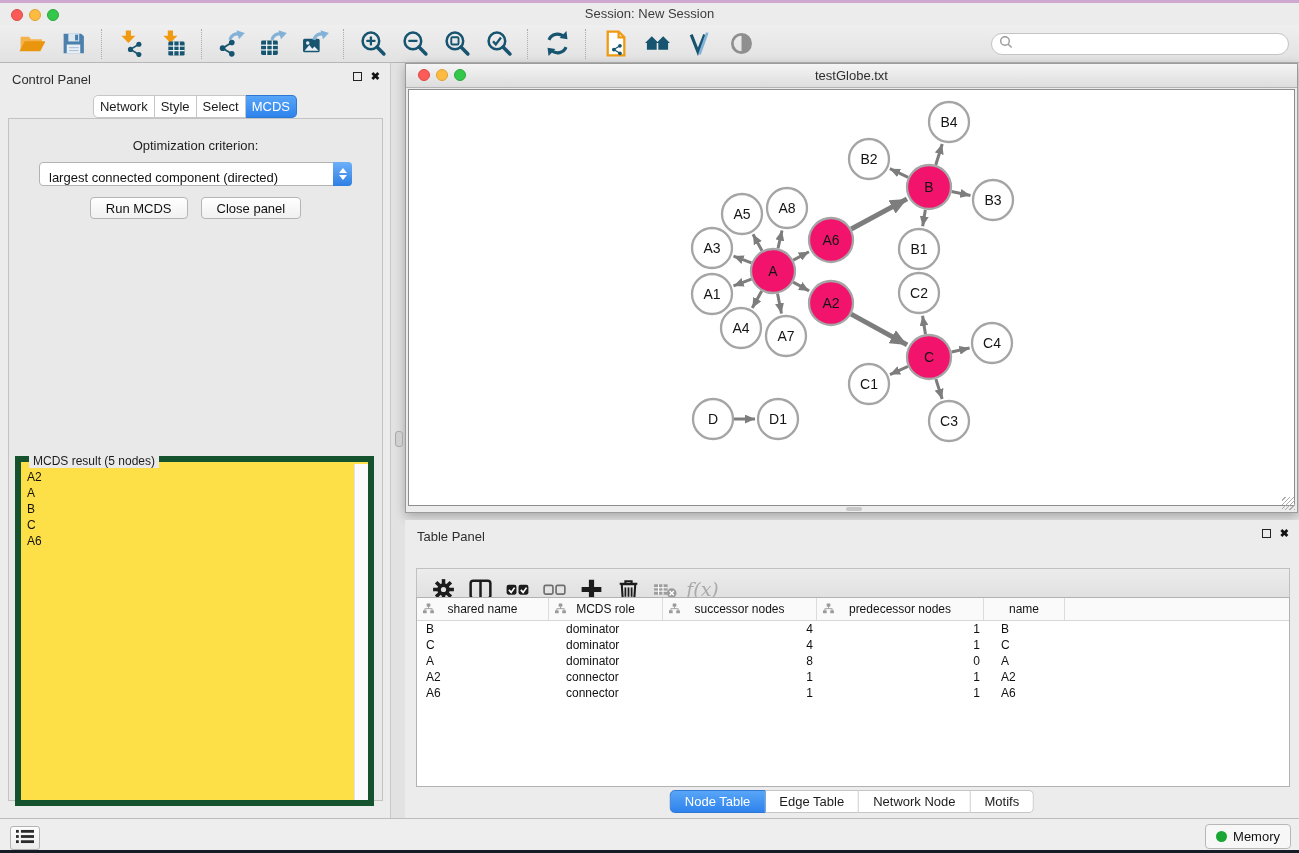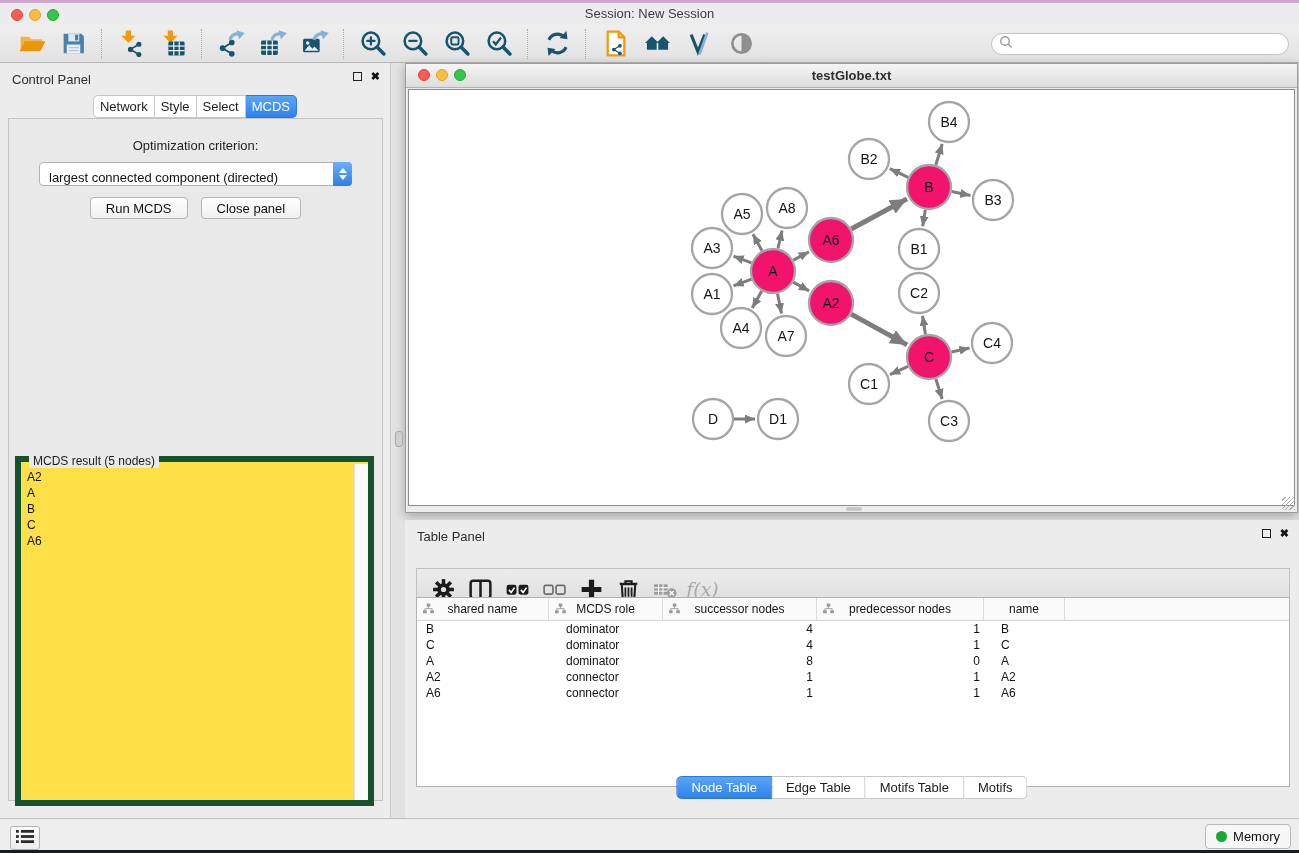--- a/index.html
+++ b/index.html
@@ -58,21 +58,21 @@
            border:1px solid #b5b5b5;border-radius:4px;font-size:13px;color:#111;
            font-family:"Liberation Sans",sans-serif;display:flex;align-items:center;}
   .result-box{position:absolute;left:6px;right:8px;top:337px;height:338px;border:6px solid #14532d;background:#fde047;}
   .result-legend{position:absolute;left:8px;top:-8px;background:#e9e9e9;padding:0 4px;font-size:12px;color:#1c1c1c;}
   .result-list{position:absolute;left:0;top:2px;right:14px;bottom:0;padding:5px 0 0 6px;
                font-size:12px;color:#111;line-height:16px;overflow:hidden;}
   .result-scroll{position:absolute;right:0;top:2px;bottom:0;width:13px;background:#fbfbfb;border-left:1px solid #e2e2e2;}
   
   .netframe{position:absolute;left:405px;top:0;width:893px;height:450px;background:#ececec;
             border:1px solid #9b9b9b;box-sizing:border-box;box-shadow:0 3px 10px rgba(0,0,0,.28);}
-  .nf-titlebar{position:relative;height:23px;background:linear-gradient(#f5f5f5,#dddddd);border-bottom:1px solid #b3b3b3;font-weight:bold;}
+  .nf-titlebar{position:relative;height:23px;background:linear-gradient(#f5f5f5,#dddddd);border-bottom:1px solid #b3b3b3;}
   .nf-titlebar .title{position:absolute;left:0;right:0;top:4px;text-align:center;font-size:13px;color:#2e2e2e;}
   .nf-canvas{position:absolute;left:2px;right:2px;top:25px;bottom:6px;background:#fff;border:1px solid #8d8d8d;}
   .nf-canvas svg{position:absolute;left:0;top:0;}
   .nf-hthumb{position:absolute;left:440px;bottom:1px;width:16px;height:4px;background:#c7c7c7;border-radius:2px;}
   .nf-grip{position:absolute;right:2px;bottom:2px;width:13px;height:13px;
            background:repeating-linear-gradient(135deg,transparent 0 2px,#adadad 2px 3px);}
   .net-vthumb{position:absolute;left:395px;top:368px;width:8px;height:16px;background:#cfcfcf;
               border:1px solid #a9a9a9;border-radius:3px;box-sizing:border-box;}
   
   .tpanel{position:absolute;left:405px;top:457px;right:0;bottom:0;background:#ececec;}
@@ -83,21 +83,21 @@
   .fx-glyph{font-family:"DejaVu Serif",serif;font-style:italic;font-size:19px;color:#a9a9a9;}
   .tp-table{position:absolute;left:11px;right:9px;top:77px;height:190px;background:#fff;
             border:1px solid #b2b2b2;box-sizing:border-box;overflow:hidden;}
   .th-row{display:flex;height:22px;background:#fafafa;border-bottom:1px solid #d6d6d6;}
   .th-cell{position:relative;display:flex;align-items:center;justify-content:center;
            font-size:12px;color:#141414;border-right:1px solid #dcdcdc;box-sizing:border-box;}
   .th-cell .tree-ic{position:absolute;left:6px;top:5px;}
   .tb-row{display:flex;height:16px;font-size:12px;color:#111;align-items:center;}
   .tb-cell{box-sizing:border-box;overflow:hidden;white-space:nowrap;}
   .al{padding-left:9px;text-align:left;} .ar{padding-right:12px;text-align:right;}
-  .tp-tabs{position:absolute;left:50%;transform:translateX(-50%);top:256px;display:flex;}
+  .tp-tabs{position:absolute;left:50%;transform:translateX(-50%);top:270px;display:flex;}
   .ttab{background:#fff;border:1px solid #c6c6c6;border-left:none;font-size:13px;color:#1c1c1c;
         padding:3px 14px;line-height:15px;}
   .ttab:first-child{border-left:1px solid #c6c6c6;border-radius:5px 0 0 5px;}
   .ttab:last-child{border-radius:0 5px 5px 0;}
   .ttab.active{background:linear-gradient(#58a6f8,#2e82ec);border-color:#2e77d2;color:#fff;}
   
   .statusbar{position:absolute;left:0;top:818px;width:100%;height:33px;background:#eeeeee;
              border-top:1px solid #bdbdbd;box-sizing:border-box;}
   .list-btn{position:absolute;left:10px;top:7px;width:28px;height:22px;background:linear-gradient(#fdfdfd,#ececec);
             border:1px solid #b3b3b3;border-radius:3px;display:flex;align-items:center;justify-content:center;}
@@ -624,21 +624,21 @@
             <div class="tb-cell al" style="width: 140px;">A6</div>
             <div class="tb-cell al" style="width: 114px;">connector</div>
             <div class="tb-cell ar" style="width: 154px;">1</div>
             <div class="tb-cell ar" style="width: 167px;">1</div>
             <div class="tb-cell al" style="width: 81px;">A6</div>
           </div>
         </div>
       <div class="tp-tabs" id="tp-tabs">
           <span class="ttab active">Node Table</span>
           <span class="ttab">Edge Table</span>
-          <span class="ttab">Motifs Table</span>
+          <span class="ttab">Network Node</span>
           <span class="ttab">Motifs</span>
         </div>
     </div>
   </div>
 
   <div class="statusbar">
     <div class="list-btn">
       <span>
         <svg viewBox="0 0 22 18" width="18" height="15">
             <g fill="#2b2b2b">

